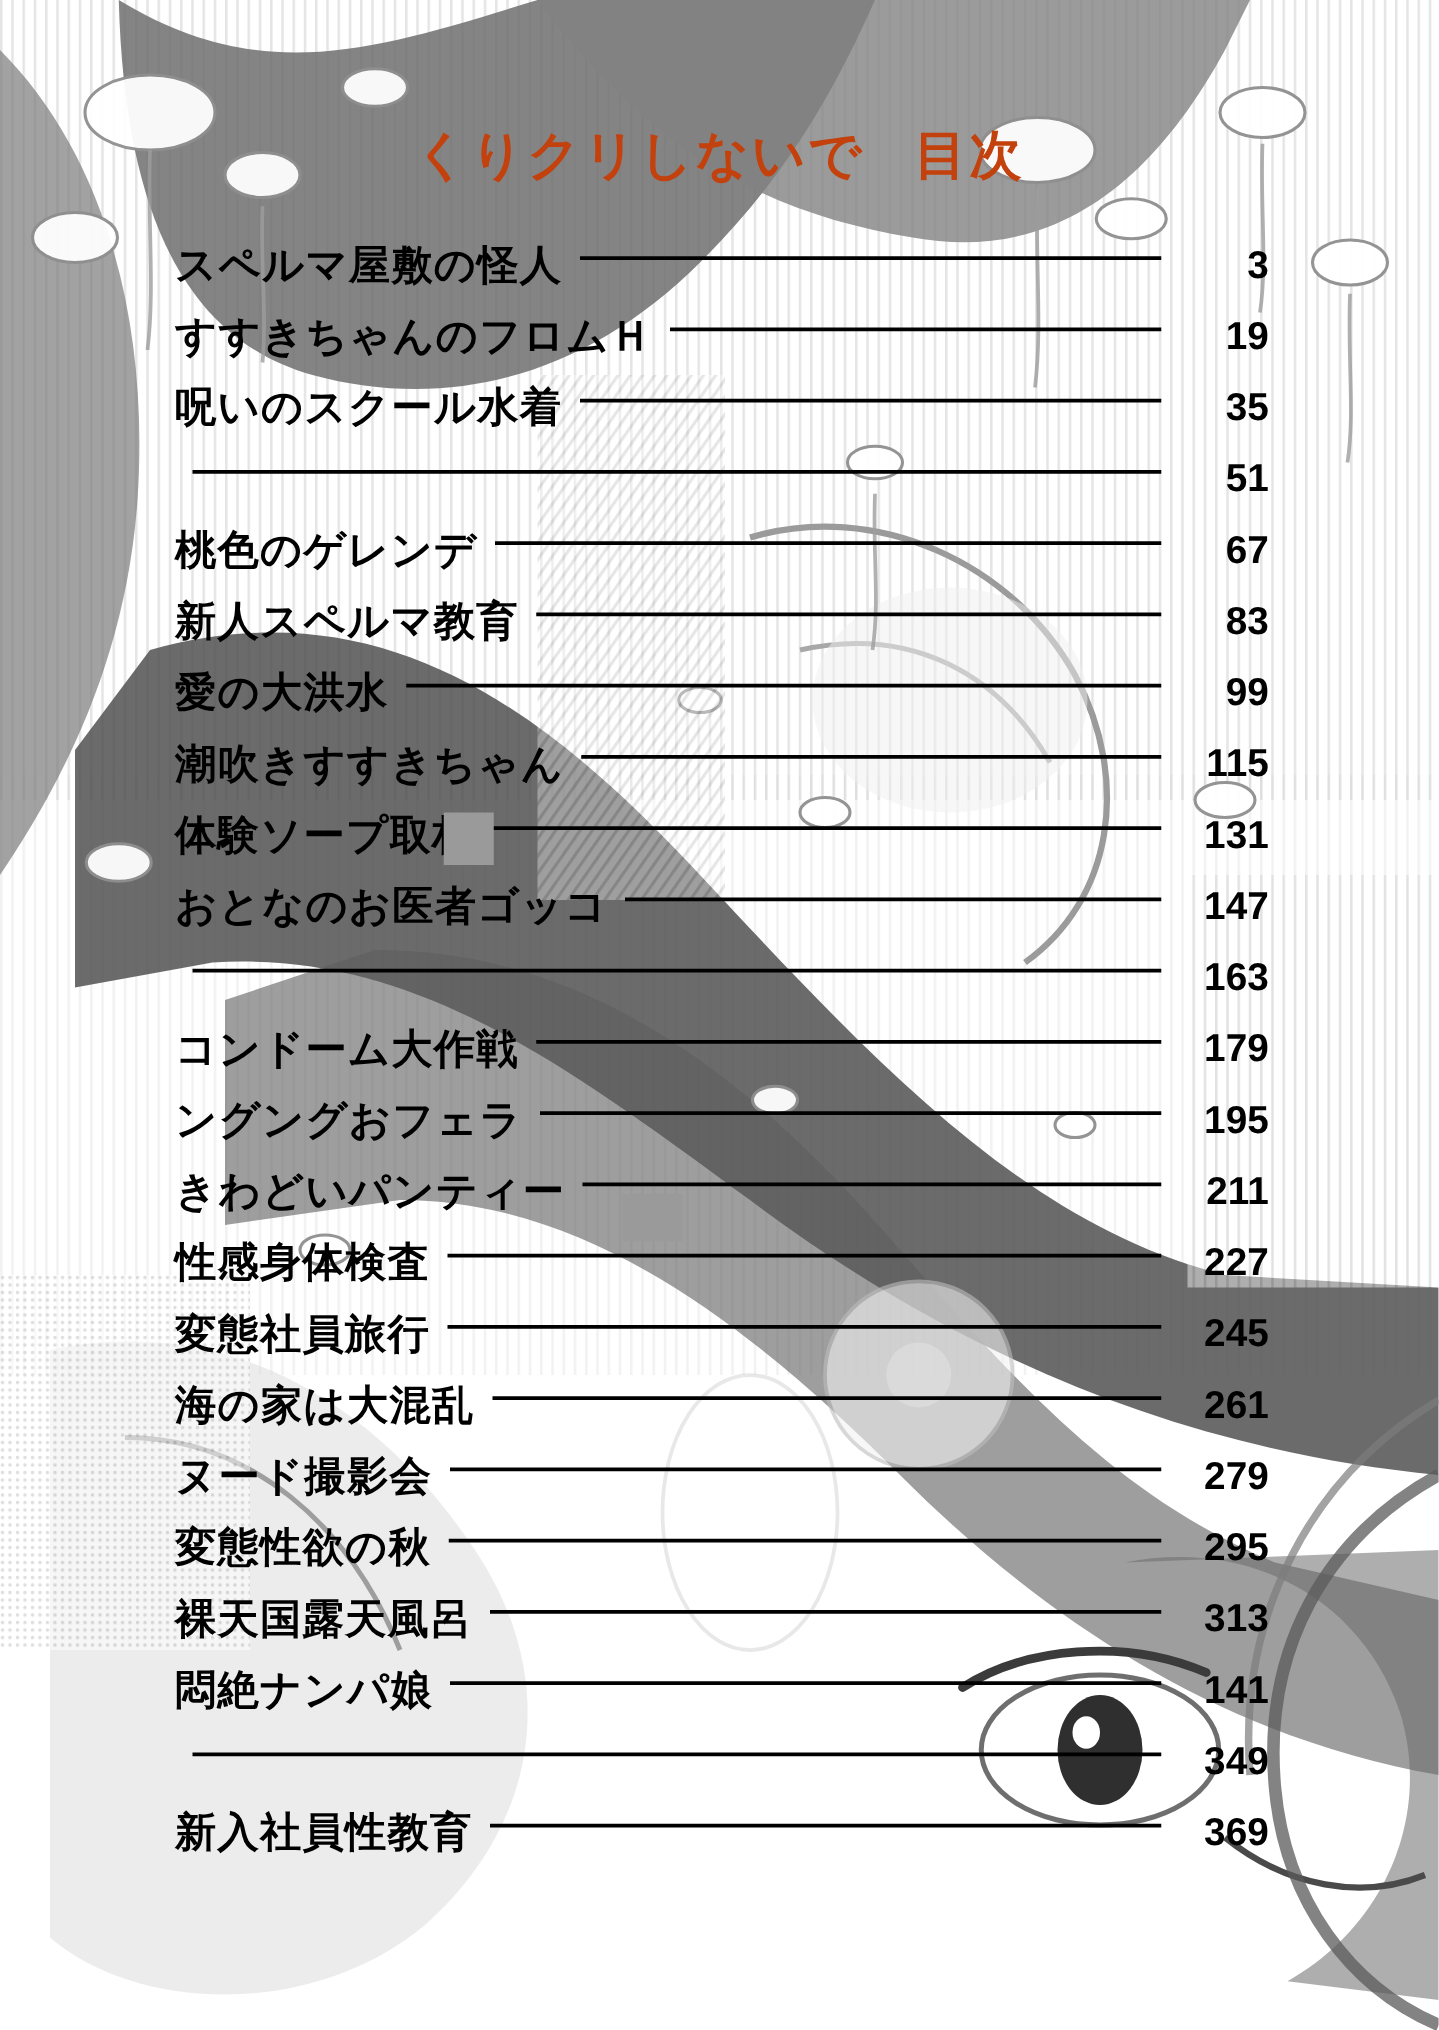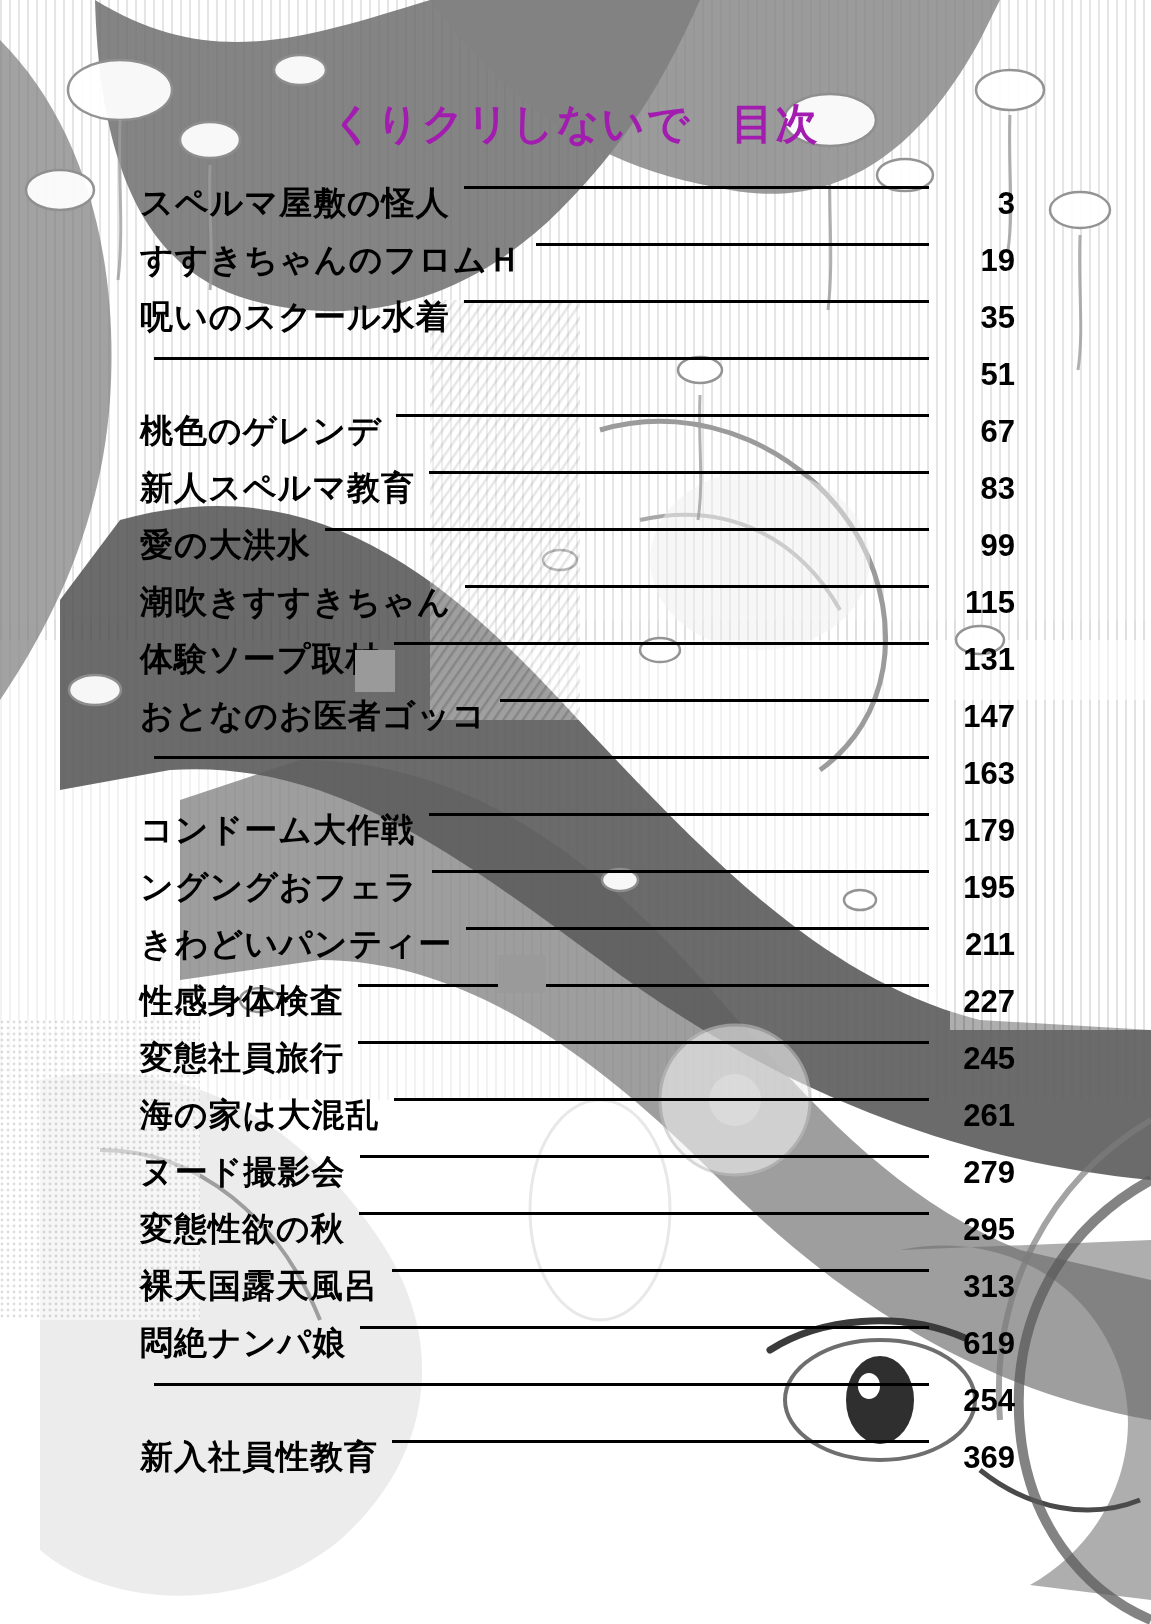--- a/index.html
+++ b/index.html
@@ -37,39 +37,39 @@
   }
 
   .toc-title {
     position: absolute;
     left: 0;
     top: 96px;
     width: 1151px;
     text-align: center;
     font-size: 42px;
     font-weight: bold;
-    color: #a21caf;
+    color: #c2410c;
     letter-spacing: 2px;
     white-space: nowrap;
   }
   .toc-title .gap {
     display: inline-block;
     width: 40px;
   }
 
   .toc-list {
     position: absolute;
     left: 140px;
     top: 186px;
     width: 875px;
   }
 
   .toc-row {
     display: flex;
-    align-items: flex-start;
+    align-items: center;
     height: 57px;
   }
 
   .toc-label {
     font-size: 33px;
     font-weight: bold;
     color: #000000;
     white-space: nowrap;
     line-height: 1;
     padding-bottom: 6px;
@@ -313,26 +313,26 @@
 
       <div class="toc-row">
         <span class="toc-label">裸天国露天風呂</span>
         <span class="toc-leader"></span>
         <span class="toc-page">313</span>
       </div>
 
       <div class="toc-row">
         <span class="toc-label">悶絶ナンパ娘</span>
         <span class="toc-leader"></span>
-        <span class="toc-page">619</span>
-      </div>
-
-      <div class="toc-row">
-        <span class="toc-leader"></span>
-        <span class="toc-page">254</span>
+        <span class="toc-page">141</span>
+      </div>
+
+      <div class="toc-row">
+        <span class="toc-leader"></span>
+        <span class="toc-page">349</span>
       </div>
 
       <div class="toc-row">
         <span class="toc-label">新入社員性教育</span>
         <span class="toc-leader"></span>
         <span class="toc-page">369</span>
       </div>
 
     </div>
   </div>

